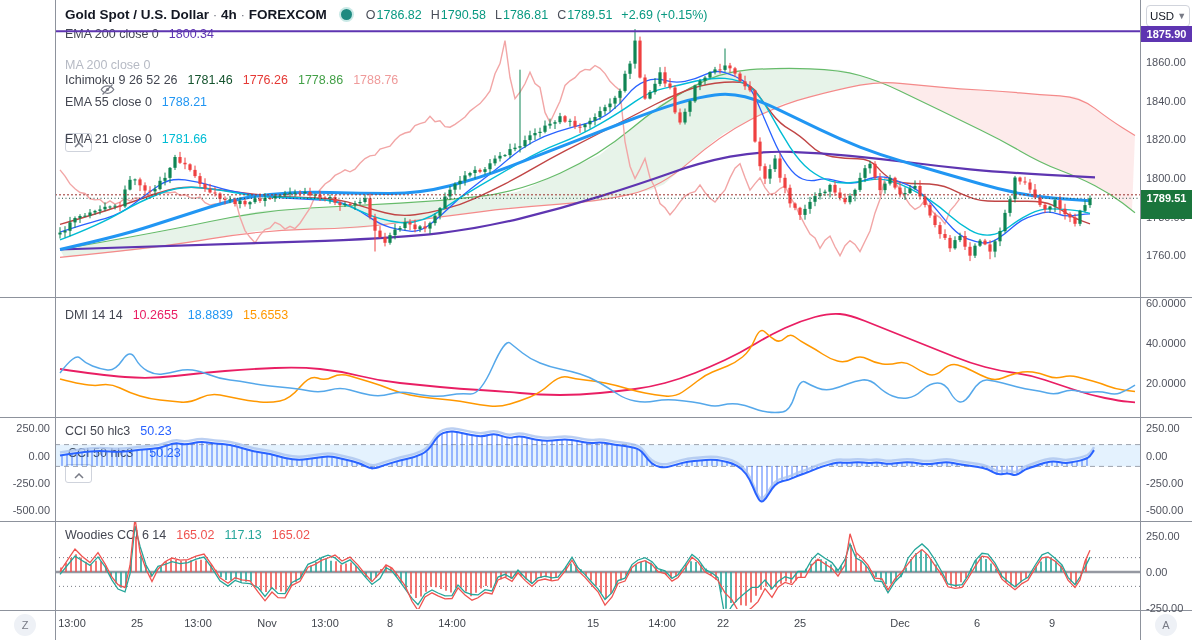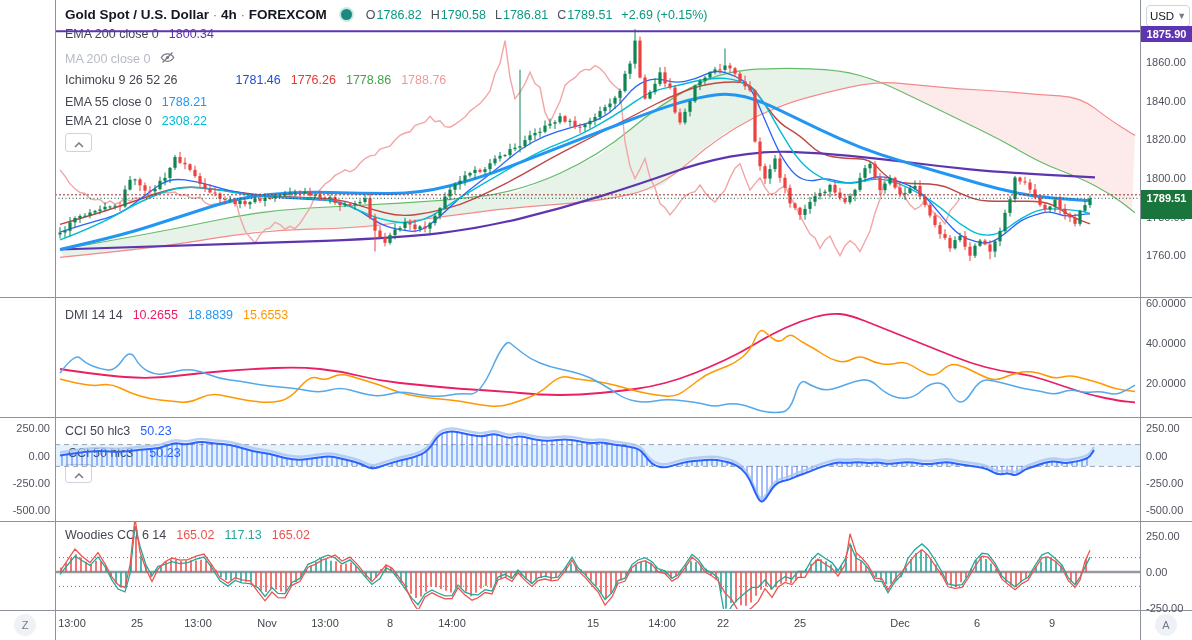--- a/index.html
+++ b/index.html
@@ -1010,42 +1010,42 @@
     <div class="time-label" style="left: 662px;">14:00</div>
     <div class="time-label" style="left: 723px;">22</div>
     <div class="time-label" style="left: 800px;">25</div>
     <div class="time-label" style="left: 900px;">Dec</div>
     <div class="time-label" style="left: 977px;">6</div>
     <div class="time-label" style="left: 1052px;">9</div>
     <div class="legend-row" style="top: 27px; justify-content: flex-end;">
       <span>EMA 200 close 0</span>
       <span class="lv" style="color: rgb(94, 53, 177);">1800.34</span>
     </div>
-    <div class="legend-row dim" style="top: 50px;">
+    <div class="legend-row dim" style="top: 58px; flex-direction: column;">
       <span>MA 200 close 0</span>
       <span><svg width="15" height="15" viewBox="0 0 24 24">
           <path d="M2 12s3.5-6 10-6 10 6 10 6-3.5 6-10 6S2 12 2 12z" fill="none" stroke="#787b86" stroke-width="2"></path>
           <circle cx="12" cy="12" r="2.5" fill="#787b86"></circle>
           <line x1="4" y1="20" x2="20" y2="4" stroke="#787b86" stroke-width="2"></line>
         </svg></span>
     </div>
     <div class="legend-row" style="top: 73px;">
       <span>Ichimoku 9 26 52 26</span>
-      <span class="lv" style="color: #1d4ed8; margin-left: 48px;">1781.46</span>
+      <span class="lv" style="color: #14532d;">1781.46</span>
       <span class="lv" style="color: rgb(229, 57, 53);">1776.26</span>
       <span class="lv" style="color: rgb(67, 160, 71);">1778.86</span>
       <span class="lv" style="color: rgb(239, 154, 154);">1788.76</span>
     </div>
     <div class="legend-row" style="top: 95px; justify-content: center;">
       <span>EMA 55 close 0</span>
       <span class="lv" style="color: rgb(33, 150, 243);">1788.21</span>
     </div>
-    <div class="legend-row" style="top: 114px;">
+    <div class="legend-row" style="top: 132px;">
       <span>EMA 21 close 0</span>
-      <span class="lv" style="color: rgb(0, 188, 212);">2308.22</span>
+      <span class="lv" style="color: rgb(0, 188, 212);">1781.66</span>
     </div>
     <div class="legend-row" style="top: 308px;">
       <span>DMI 14 14</span>
       <span class="lv" style="color: rgb(233, 30, 99);">10.2655</span>
       <span class="lv" style="color: rgb(33, 150, 243);">18.8839</span>
       <span class="lv" style="color: rgb(255, 152, 0);">15.6553</span>
     </div>
     <div class="legend-row" style="top: 424px;">
       <span>CCI 50 hlc3</span>
       <span class="lv" style="color: rgb(41, 98, 255);">50.23</span>

